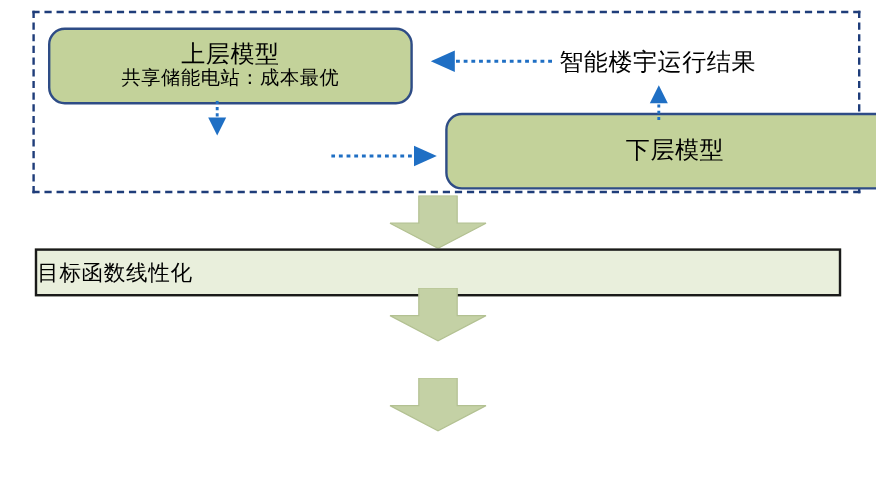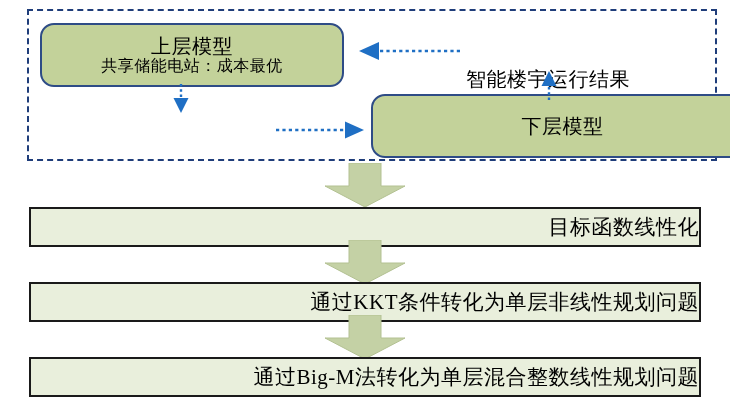--- a/index.html
+++ b/index.html
@@ -73,43 +73,42 @@
   .flow-label {
     position: absolute;
     font-size: 20px;
     color: #000000;
     white-space: nowrap;
     letter-spacing: 0.5px;
   }
   #label-result {
     left: 466px;
     top: 38px;
-    margin-top: 28px;
   }
   #label-capacity {
     left: 83px;
     top: 113px;
   }
 
   
   .conn {
     position: absolute;
   }
 
   
   .process-box {
     position: absolute;
     box-sizing: border-box;
     background: #E9EFDC;
     border: 2px solid #1A1A1A;
     display: flex;
     align-items: center;
-    justify-content: flex-end;
+    justify-content: flex-start;
     color: #000000;
-    font-size: 21px;
+    font-size: 18px;
     letter-spacing: 0.5px;
     left: 29px;
     width: 672px;
     height: 40px;
   }
   #proc-1 { top: 207px; }
   #proc-2 { top: 282px; }
   #proc-3 { top: 357px; }
 
   
@@ -166,25 +165,19 @@
   </svg>
 
   <div id="proc-1" class="process-box">
     <span>目标函数线性化</span>
   </div>
 
   <svg id="barrow-2" class="block-arrow" viewBox="0 0 84 45" preserveAspectRatio="none">
     <polygon points="26,0 58,0 58,23 82,23 42,44 2,23 26,23" fill="#C4D1A5" stroke="#B3C192" stroke-width="1"></polygon>
   </svg>
 
-  <div id="proc-2" class="process-box">
-    <span>通过KKT条件转化为单层非线性规划问题</span>
-  </div>
 
   <svg id="barrow-3" class="block-arrow" viewBox="0 0 84 45" preserveAspectRatio="none">
     <polygon points="26,0 58,0 58,23 82,23 42,44 2,23 26,23" fill="#C4D1A5" stroke="#B3C192" stroke-width="1"></polygon>
   </svg>
 
-  <div id="proc-3" class="process-box">
-    <span>通过Big-M法转化为单层混合整数线性规划问题</span>
-  </div>
 
 </div>
 
 </body></html>

